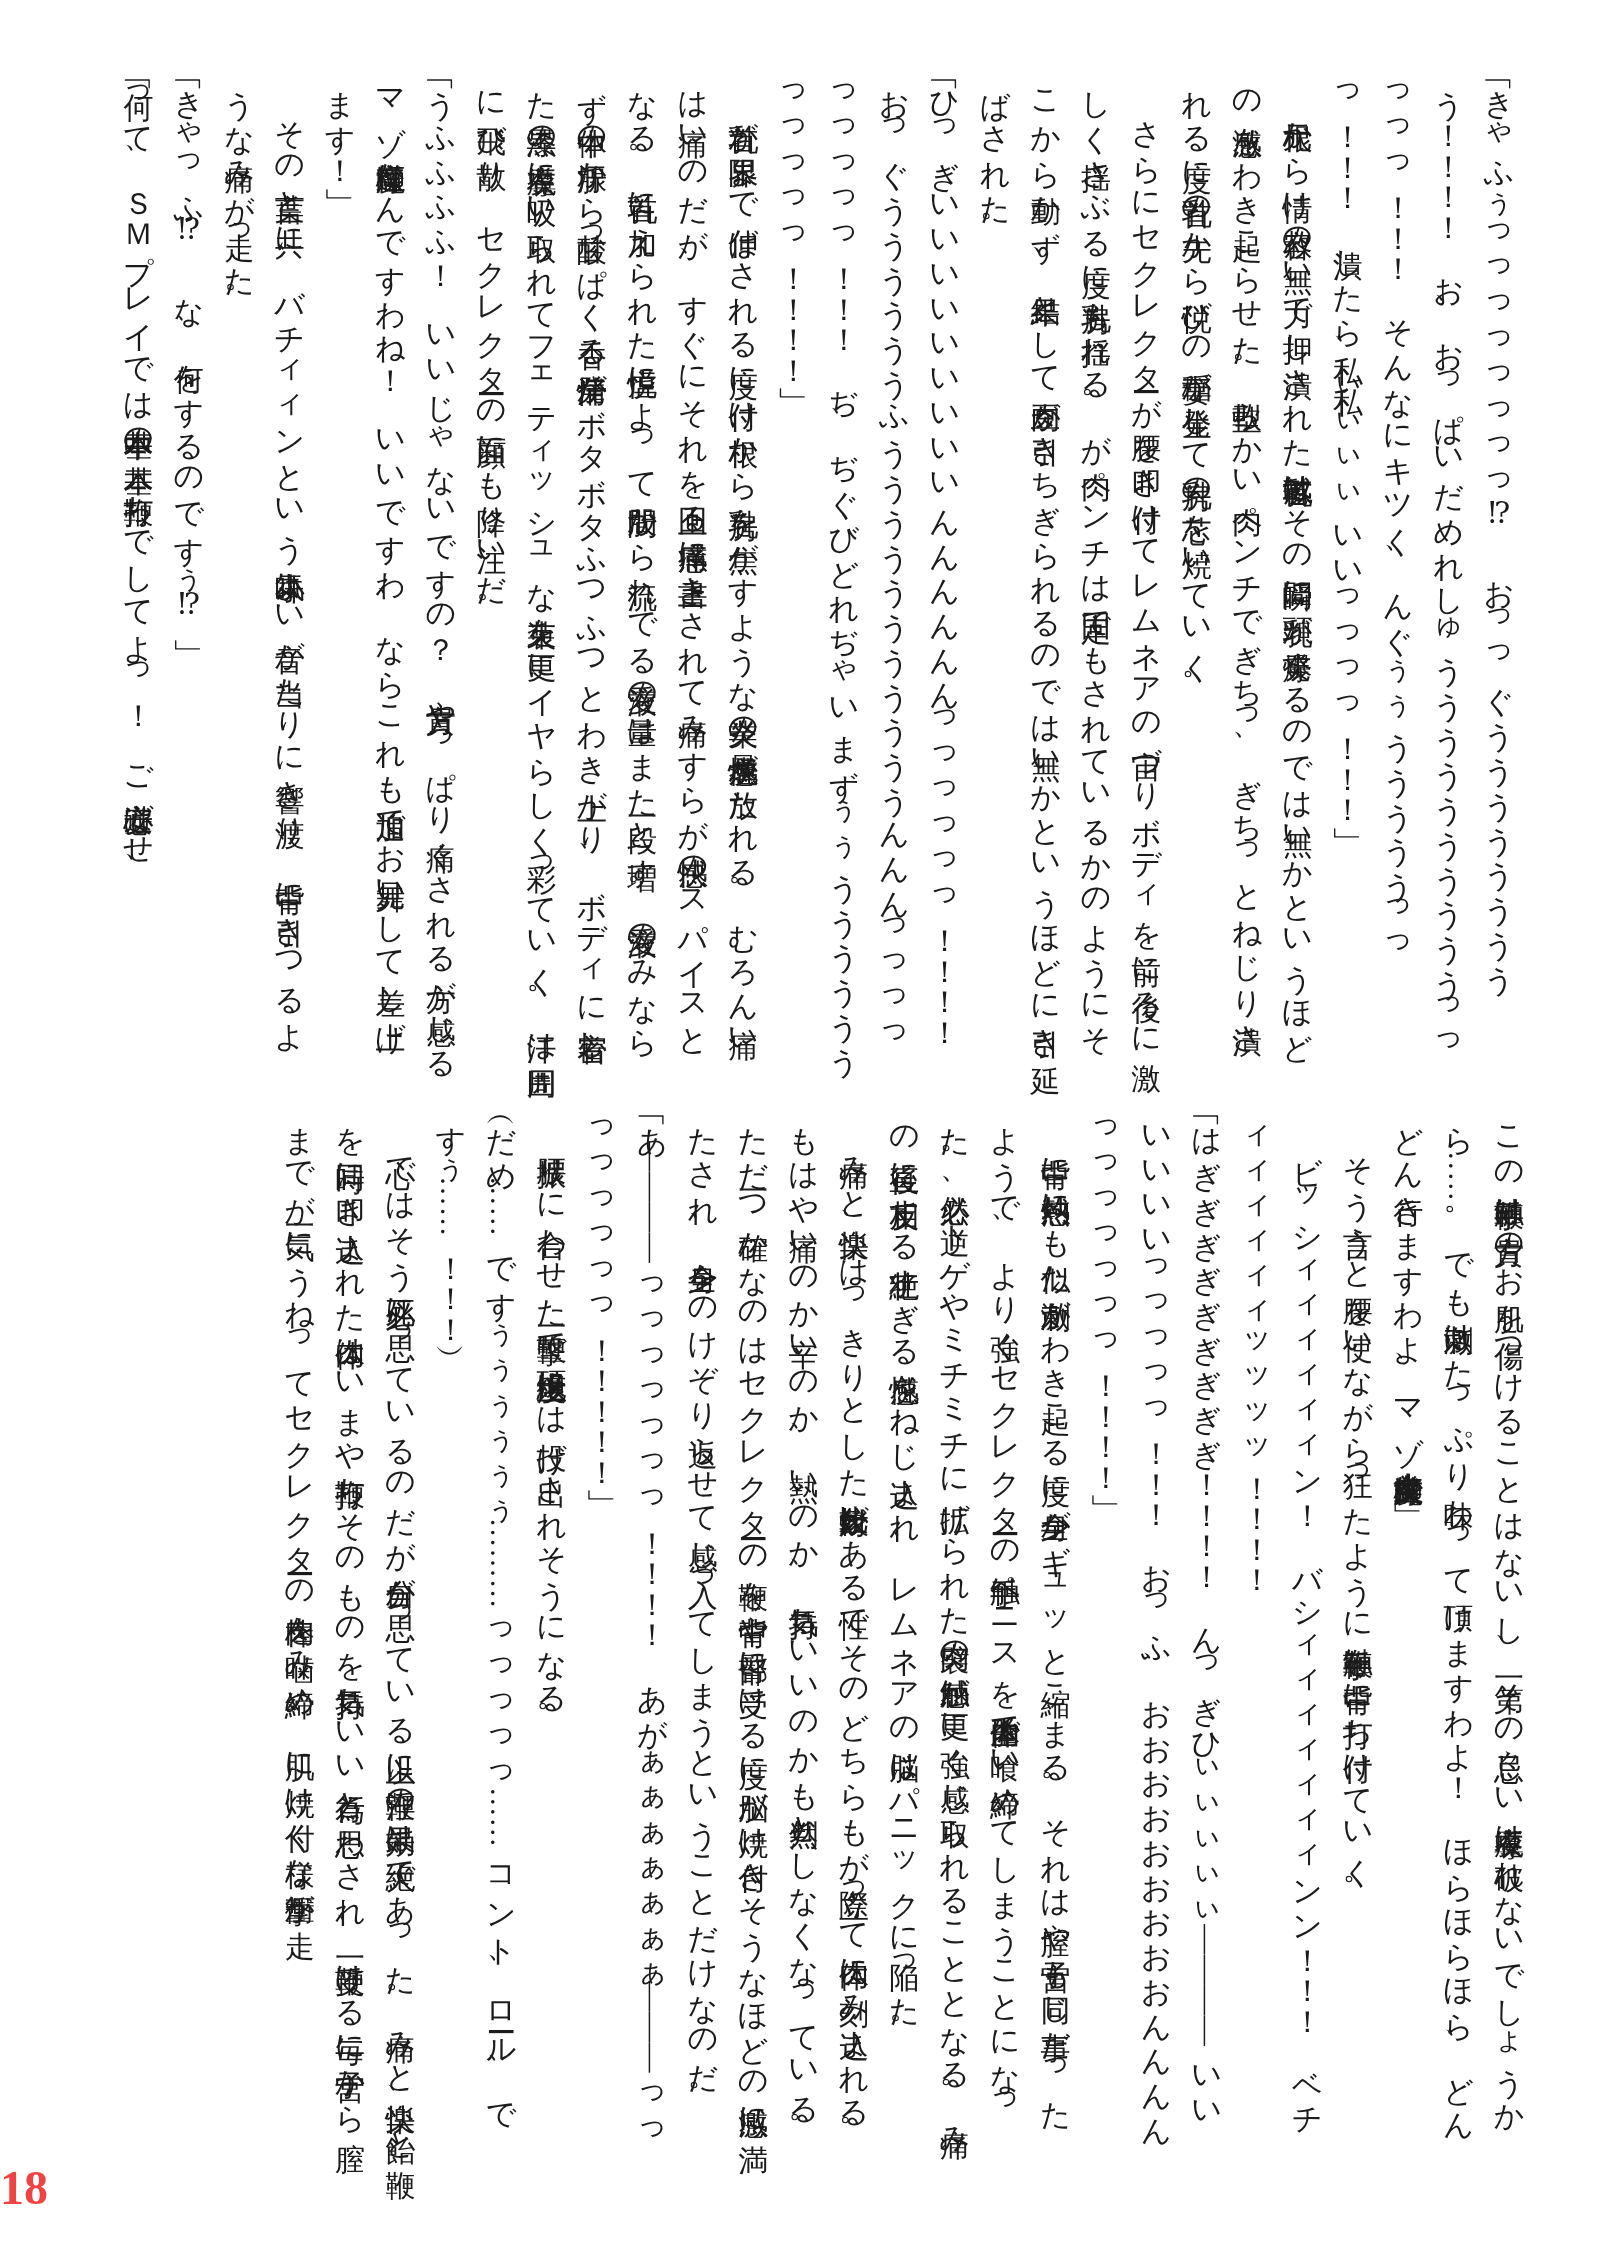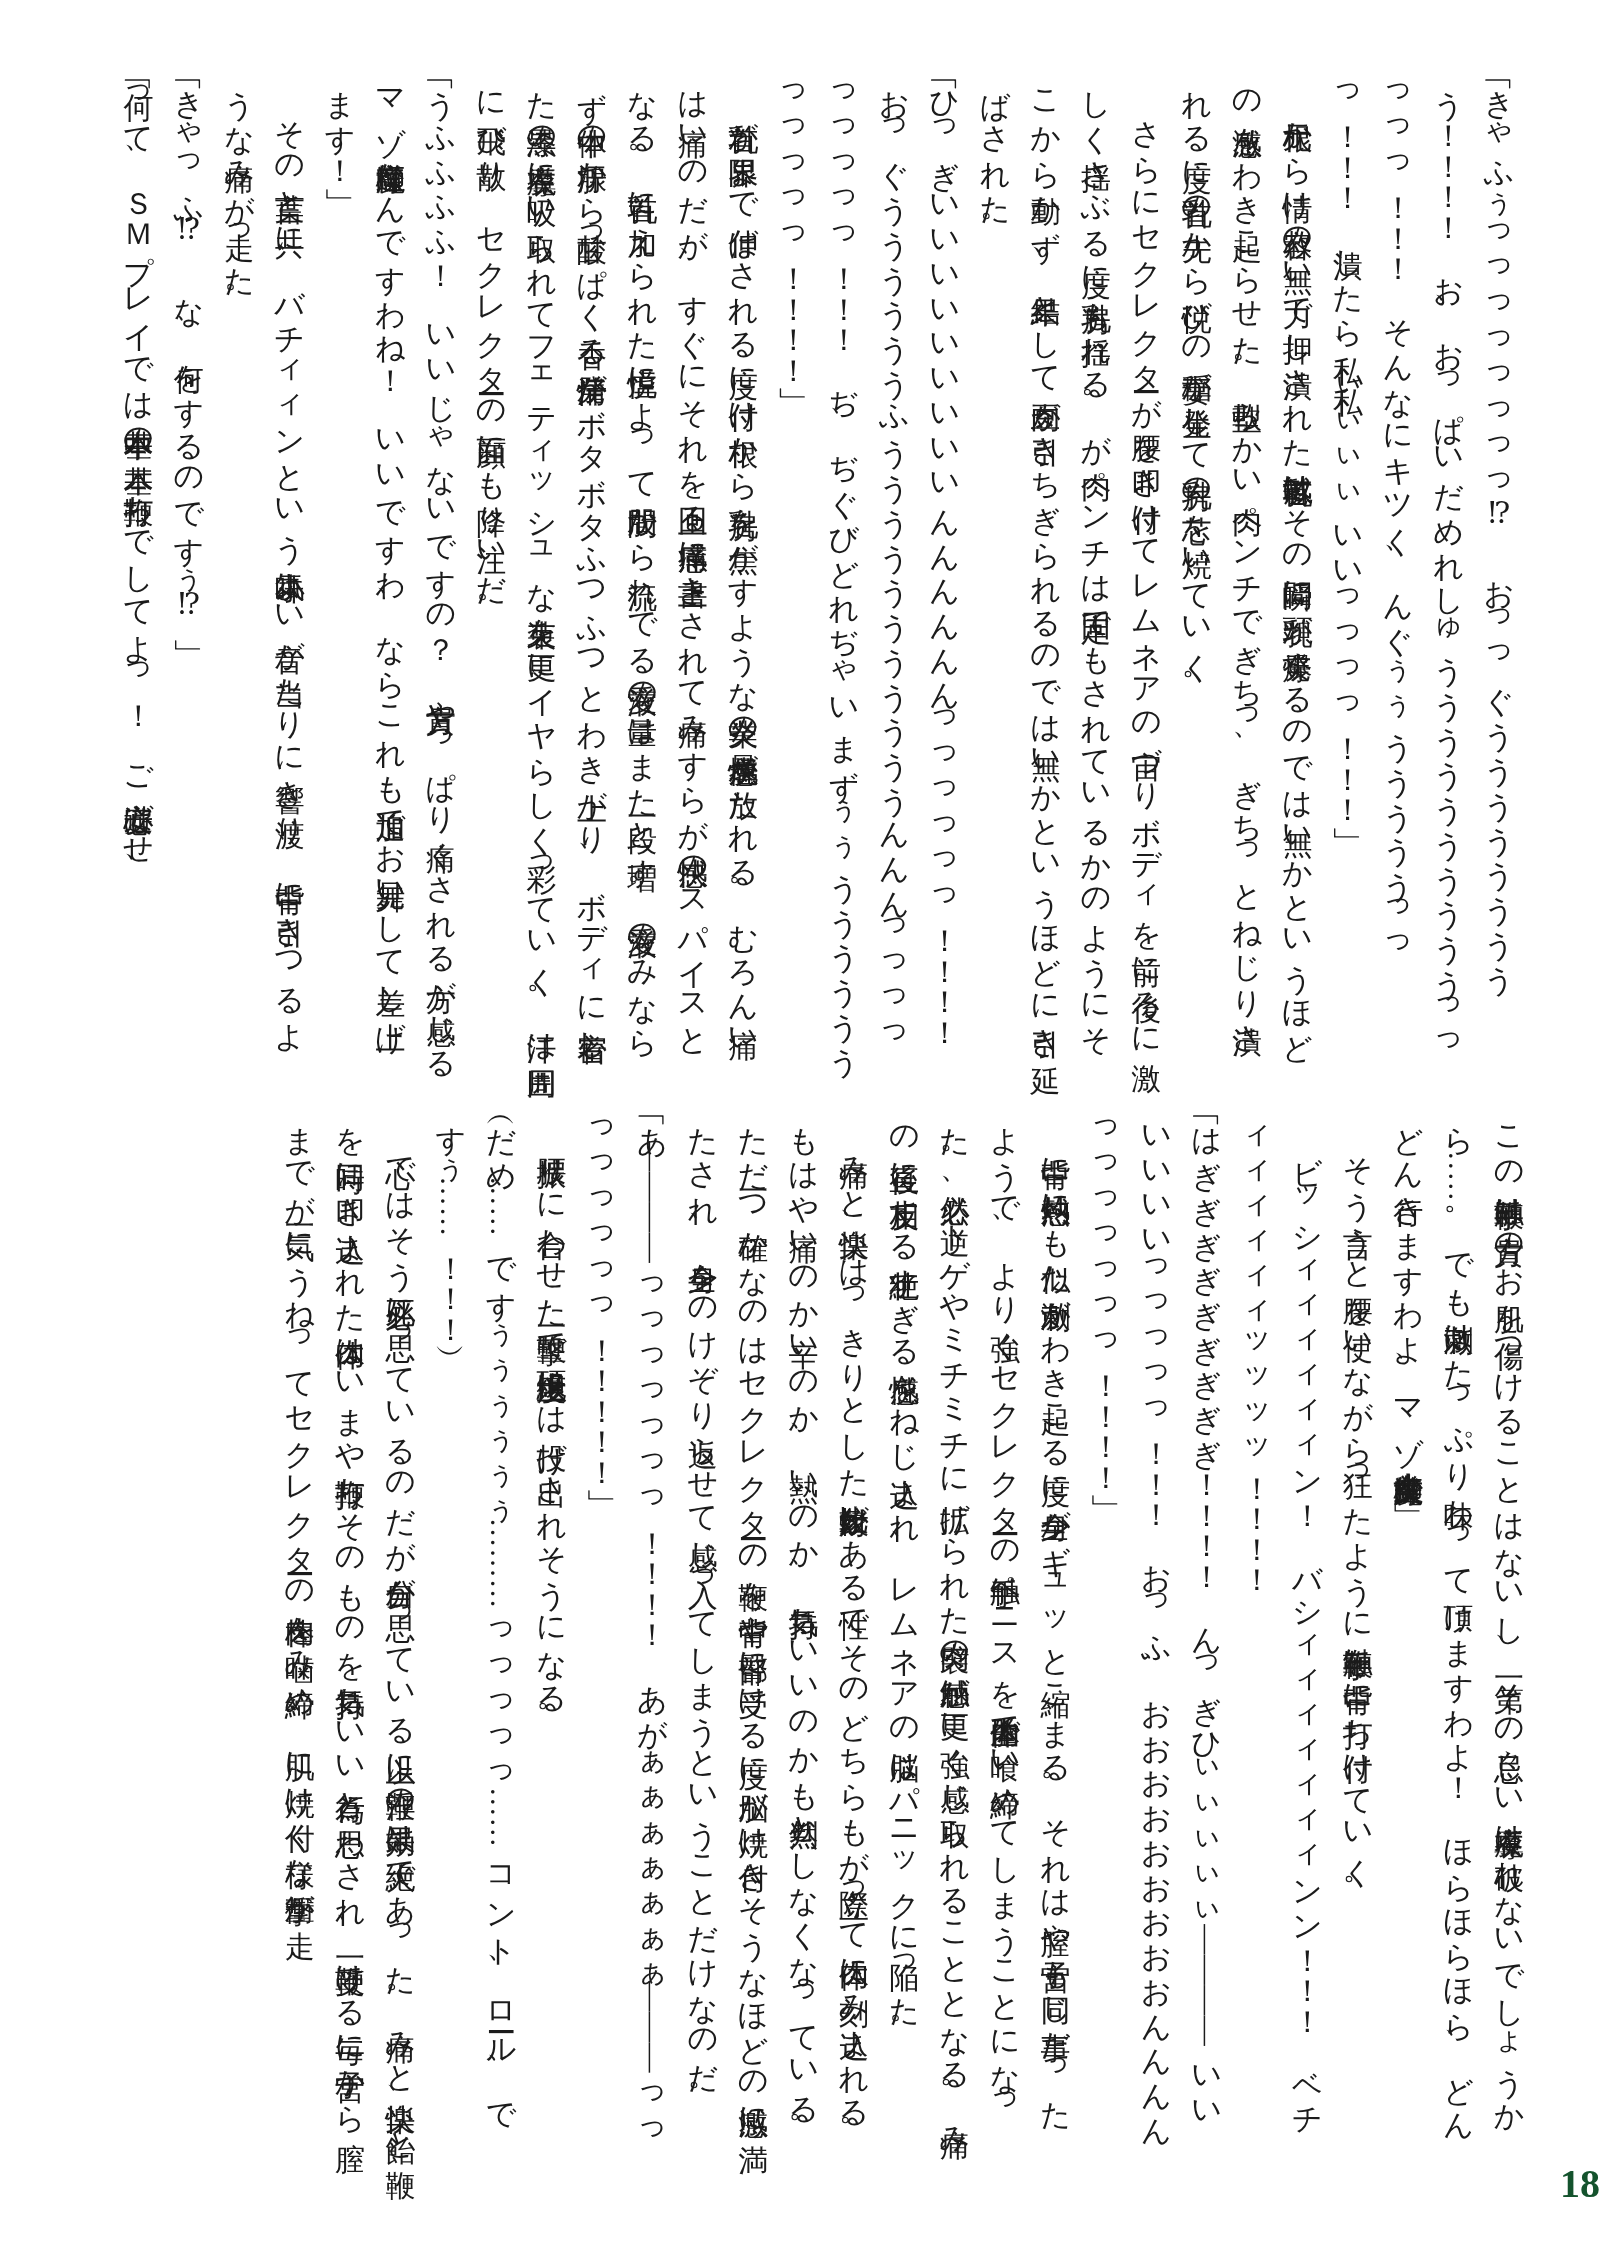--- a/index.html
+++ b/index.html
@@ -35,24 +35,24 @@
     right:66px;
     height:1042px;
     max-width:1470px;
   }
   .para{margin:0;padding:0;}
   .para.indent{text-indent:1em;}
   .page-number{
     position:absolute;
     left:0;right:0;
     top:2160px;
-    text-align:right;
-    font-size:40px;
+    text-align:left;
+    font-size:48px;
     font-weight:600;
-    color:#14532d;
+    color:#ef4444;
   }
 </style>
 </head>
 <body>
 
 <div class="page">
 
   <div class="vtext tier-upper">
       <p class="para">「きゃふぅっっっっっっっっ⁉　おっっぐううううううううう！！！！　お、おっぱいだめれしゅううううううううううっっっっっ！！！　そんなにキツく、んぐぅぅうううううっっっ！！！　潰したら私、私ぃぃぃぃいいっっっっ！！！」</p>
       <p class="para indent">根元から情け容赦の無い力で押し潰された敏感乳首はその瞬間に乳頭が爆発するのでは無いかというほどの激感をわき起こらせた。型軟らかい肉ペンチでぎちっ、ぎちっとねじり潰される度に乳首の先から悦びの稲妻が発生して乳房の芯を焼いていく。</p>

